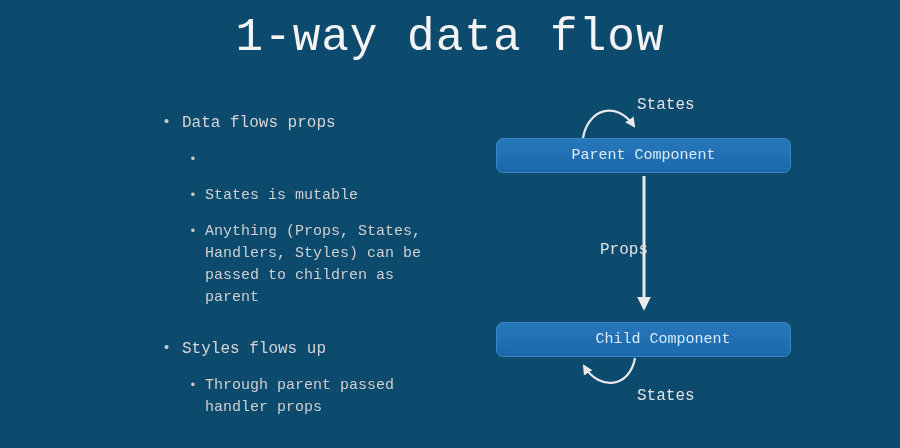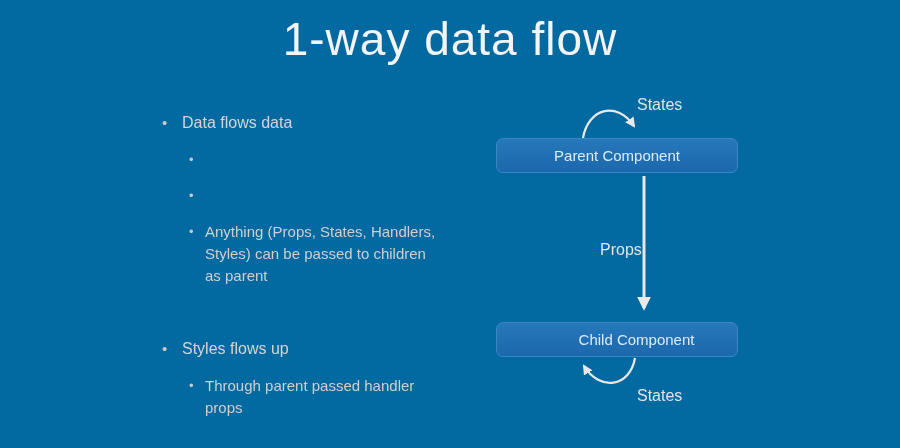--- a/index.html
+++ b/index.html
@@ -1,23 +1,23 @@
 <!DOCTYPE html>
 <html><head>
 <meta charset="utf-8">
 <style>
   * { margin: 0; padding: 0; box-sizing: border-box; }
   html, body { background: #000; }
   .stage {
     position: relative;
     width: 900px;
     height: 448px;
-    background: #0369a1;
+    background: #0c4a6e;
     overflow: hidden;
-    font-family: Liberation Sans, sans-serif;
+    font-family: Liberation Mono, monospace;
   }
   .slide-title {
     position: absolute;
     top: 12px;
     left: 0;
     width: 900px;
     text-align: center;
     font-size: 46px;
     font-weight: 300;
     letter-spacing: 1px;
@@ -41,21 +41,21 @@
   .row-1 { top: 113px; left: 162px; }
   .row-2 { top: 149px; left: 189px; }
   .row-3 { top: 185px; left: 189px; }
   .row-4 { top: 221px; left: 189px; width: 252px; }
   .row-5 { top: 339px; left: 162px; }
   .row-6 { top: 375px; left: 189px; width: 232px; }
   
   .component-box {
     position: absolute;
     left: 496px;
-    width: 242px;
+    width: 295px;
     height: 35px;
     border-radius: 7px;
     background: linear-gradient(#2678ba, #1c68ad);
     border: 1px solid #3c86c3;
     display: flex;
     align-items: center;
     justify-content: center;
     font-size: 15px;
     color: #dcebf8;
     text-align: center;
@@ -82,29 +82,30 @@
 </style>
 </head>
 <body>
 
 <div class="stage">
 
   <div class="slide-title">1-way data flow</div>
 
   <div class="bullet-row lvl1 row-1">
     <span class="marker">•</span>
-    <span>Data flows data</span>
+    <span>Data flows props</span>
   </div>
 
   <div class="bullet-row lvl2 row-2">
     <span class="marker">•</span>
   </div>
 
   <div class="bullet-row lvl2 row-3">
     <span class="marker">•</span>
+    <span>States is mutable</span>
   </div>
 
   <div class="bullet-row lvl2 row-4">
     <span class="marker">•</span>
     <span>Anything (Props, States, Handlers, Styles) can be passed to children as parent</span>
   </div>
 
   <div class="bullet-row lvl1 row-5">
     <span class="marker">•</span>
     <span>Styles flows up</span>

